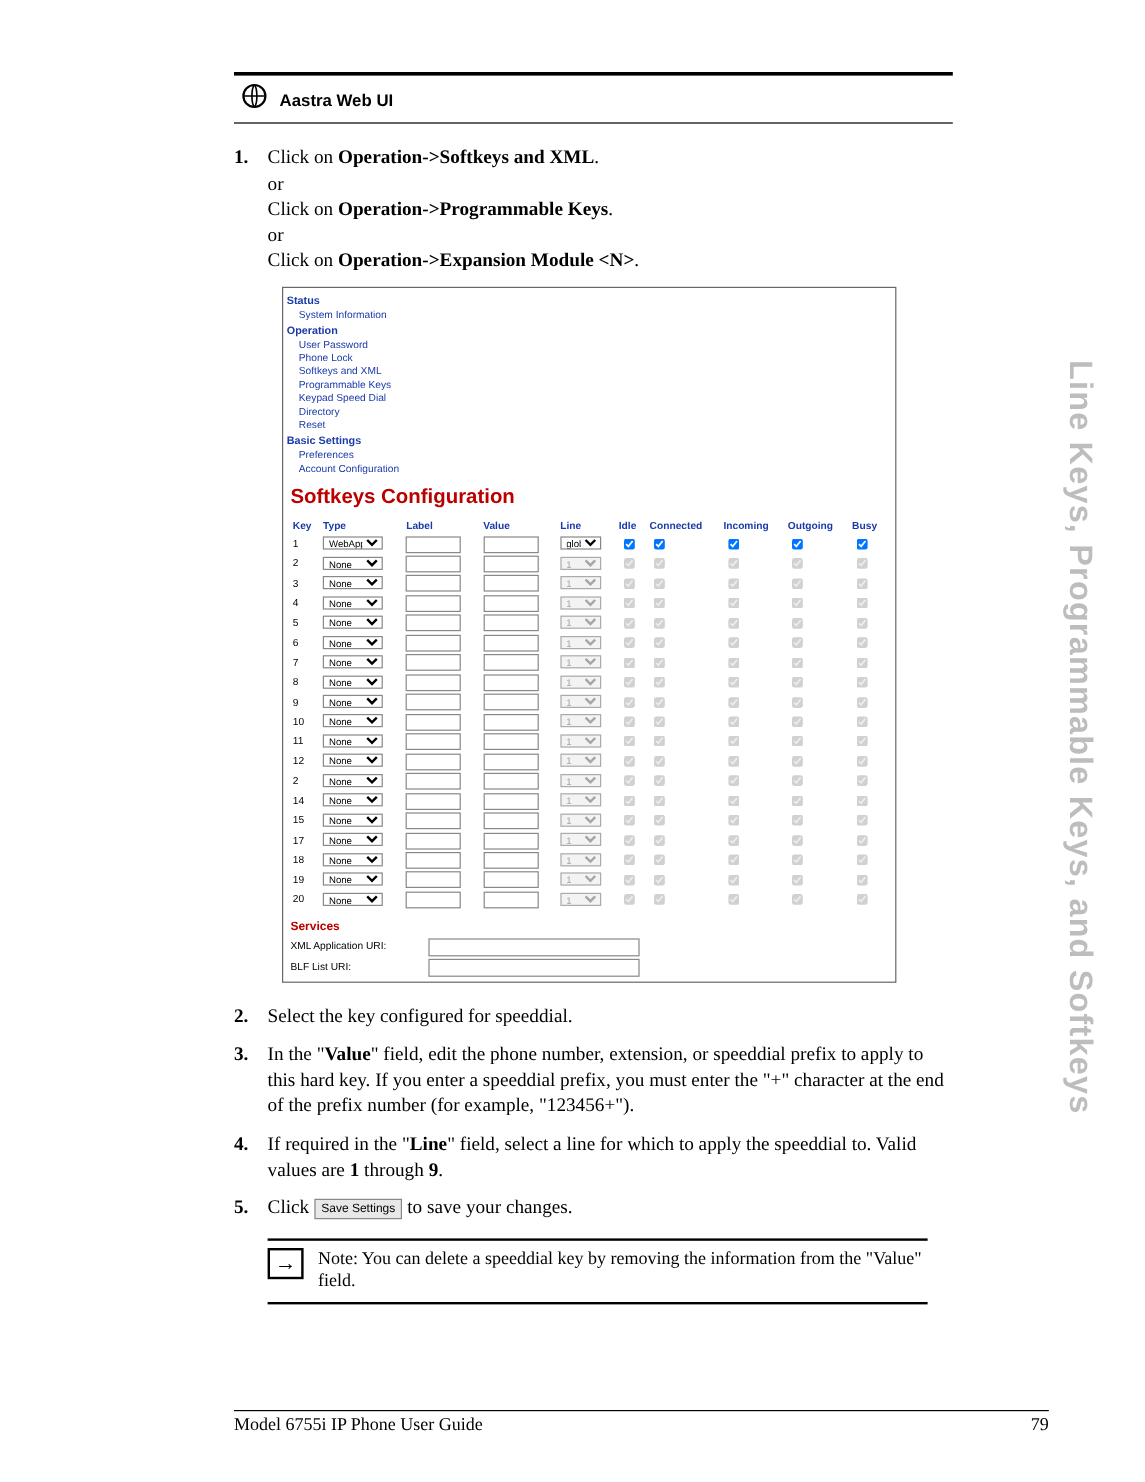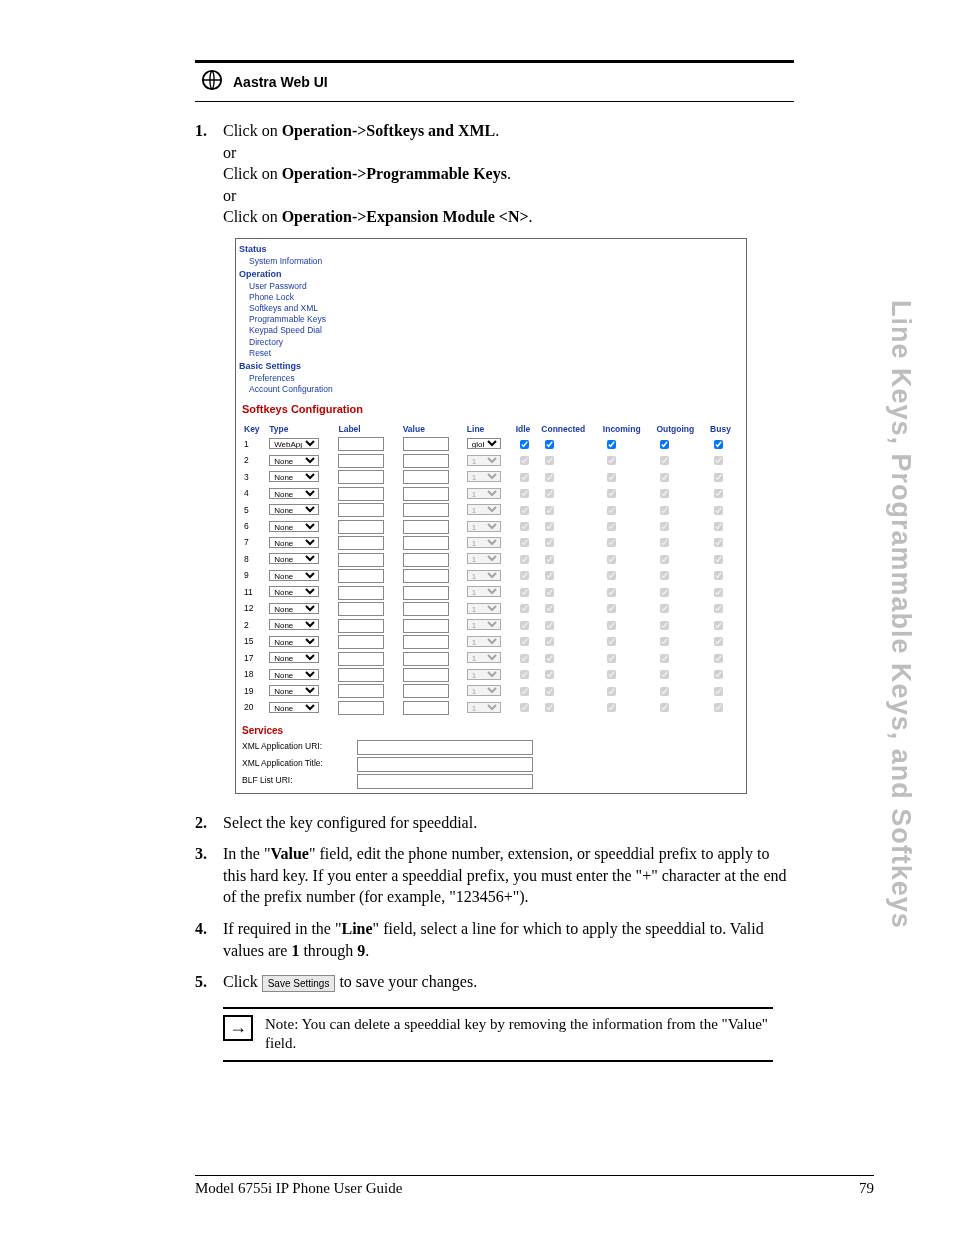--- a/index.html
+++ b/index.html
@@ -11,21 +11,21 @@
 ol.steps { list-style: none; padding: 0; margin: 0; counter-reset: step; }
 ol.steps > li { counter-increment: step; position: relative; padding-left: 28px; font-size: 16px; line-height: 1.35; margin-bottom: 10px; }
 ol.steps > li::before { content: counter(step) "."; position: absolute; left: 0; font-weight: bold; }
 ol.steps .bold { font-weight: bold; }
 
 .screenshot { border: 1px solid #666; background: #fff; margin: 10px 0 18px 12px; width: 510px; font-family: Arial, sans-serif; font-size: 8.5px; display: flex; flex-direction: column; }
 .ss-nav { width: 100px; padding: 3px 0 3px 3px; }
 .nav-hdr { color: #1a3aa8; font-weight: bold; font-size: 9px; margin: 1px 0; }
 .nav-item { color: #1a3aa8; margin-left: 10px; cursor: pointer; line-height: 1.3; }
 .ss-main { flex: 1; padding: 4px 6px; }
-.ss-title { color: #b00; font-weight: bold; font-size: 11px; margin-bottom: 6px; }
+.ss-title { color: #b00; font-weight: bold; font-size: 17px; margin-bottom: 6px; }
 .ss-table { width: 100%; border-collapse: collapse; }
 .ss-table th { color: #1a3aa8; font-weight: bold; font-size: 8.5px; text-align: left; padding: 1px 2px; }
 .ss-table td { padding: 0.5px 2px; }
 .sel { border: 1px solid #888; font-size: 8px; height: 11px; width: 50px; background: #fff; }
 .sel.line { width: 34px; }
 .inp { border: 1px solid #888; font-size: 8px; height: 10px; width: 40px; }
 .inp.val { width: 40px; }
 .cb { width: 9px; height: 9px; }
 .services-hdr { color: #b00; font-weight: bold; font-size: 10px; margin-top: 8px; }
 .svc-row { margin-top: 2px; display: flex; align-items: center; }
@@ -207,20 +207,32 @@
                   <td><input class="inp" style=""></td>
                   <td><input class="inp val" style=""></td>
                   <td><select class="sel line" disabled="" style="background: rgb(238, 238, 238);"><option>1</option></select></td>
                   <td><input type="checkbox" class="cb" disabled="" checked="" style=""></td>
                   <td><input type="checkbox" class="cb" disabled="" checked="" style=""></td>
                   <td><input type="checkbox" class="cb" disabled="" checked="" style=""></td>
                   <td><input type="checkbox" class="cb" disabled="" checked="" style=""></td>
                   <td><input type="checkbox" class="cb" disabled="" checked="" style=""></td>
                 </tr>
                 <tr>
+                  <td>10</td>
+                  <td><select class="sel"><option>None</option></select></td>
+                  <td><input class="inp" style=""></td>
+                  <td><input class="inp val" style=""></td>
+                  <td><select class="sel line" disabled="" style="background: rgb(238, 238, 238);"><option>1</option></select></td>
+                  <td><input type="checkbox" class="cb" disabled="" checked="" style=""></td>
+                  <td><input type="checkbox" class="cb" disabled="" checked="" style=""></td>
+                  <td><input type="checkbox" class="cb" disabled="" checked="" style=""></td>
+                  <td><input type="checkbox" class="cb" disabled="" checked="" style=""></td>
+                  <td><input type="checkbox" class="cb" disabled="" checked="" style=""></td>
+                </tr>
+                <tr>
                   <td>11</td>
                   <td><select class="sel"><option>None</option></select></td>
                   <td><input class="inp" style=""></td>
                   <td><input class="inp val" style=""></td>
                   <td><select class="sel line" disabled="" style="background: rgb(238, 238, 238);"><option>1</option></select></td>
                   <td><input type="checkbox" class="cb" disabled="" checked="" style=""></td>
                   <td><input type="checkbox" class="cb" disabled="" checked="" style=""></td>
                   <td><input type="checkbox" class="cb" disabled="" checked="" style=""></td>
                   <td><input type="checkbox" class="cb" disabled="" checked="" style=""></td>
                   <td><input type="checkbox" class="cb" disabled="" checked="" style=""></td>
@@ -232,20 +244,32 @@
                   <td><input class="inp val" style=""></td>
                   <td><select class="sel line" disabled="" style="background: rgb(238, 238, 238);"><option>1</option></select></td>
                   <td><input type="checkbox" class="cb" disabled="" checked="" style=""></td>
                   <td><input type="checkbox" class="cb" disabled="" checked="" style=""></td>
                   <td><input type="checkbox" class="cb" disabled="" checked="" style=""></td>
                   <td><input type="checkbox" class="cb" disabled="" checked="" style=""></td>
                   <td><input type="checkbox" class="cb" disabled="" checked="" style=""></td>
                 </tr>
                 <tr>
                   <td>2</td>
+                  <td><select class="sel"><option>None</option></select></td>
+                  <td><input class="inp" style=""></td>
+                  <td><input class="inp val" style=""></td>
+                  <td><select class="sel line" disabled="" style="background: rgb(238, 238, 238);"><option>1</option></select></td>
+                  <td><input type="checkbox" class="cb" disabled="" checked="" style=""></td>
+                  <td><input type="checkbox" class="cb" disabled="" checked="" style=""></td>
+                  <td><input type="checkbox" class="cb" disabled="" checked="" style=""></td>
+                  <td><input type="checkbox" class="cb" disabled="" checked="" style=""></td>
+                  <td><input type="checkbox" class="cb" disabled="" checked="" style=""></td>
+                </tr>
+                <tr>
+                  <td>14</td>
                   <td><select class="sel"><option>None</option></select></td>
                   <td><input class="inp" style=""></td>
                   <td><input class="inp val" style=""></td>
                   <td><select class="sel line" disabled="" style="background: rgb(238, 238, 238);"><option>1</option></select></td>
                   <td><input type="checkbox" class="cb" disabled="" checked="" style=""></td>
                   <td><input type="checkbox" class="cb" disabled="" checked="" style=""></td>
                   <td><input type="checkbox" class="cb" disabled="" checked="" style=""></td>
                   <td><input type="checkbox" class="cb" disabled="" checked="" style=""></td>
                   <td><input type="checkbox" class="cb" disabled="" checked="" style=""></td>
                 </tr>
@@ -308,24 +332,20 @@
                   <td><input type="checkbox" class="cb" disabled="" checked="" style=""></td>
                   <td><input type="checkbox" class="cb" disabled="" checked="" style=""></td>
                   <td><input type="checkbox" class="cb" disabled="" checked="" style=""></td>
                 </tr>
               </tbody>
           </table>
           <div class="services-hdr">Services</div>
           <div id="svc-rows">
               <div class="svc-row">
                 <div class="svc-label">XML Application URI:</div>
-                <input class="svc-input" style="">
-              </div>
-              <div class="svc-row">
-                <div class="svc-label">XML Application Title:</div>
                 <input class="svc-input" style="">
               </div>
               <div class="svc-row">
                 <div class="svc-label">BLF List URI:</div>
                 <input class="svc-input" style="">
               </div>
             </div>
         </div>
       </div>
     </li>

